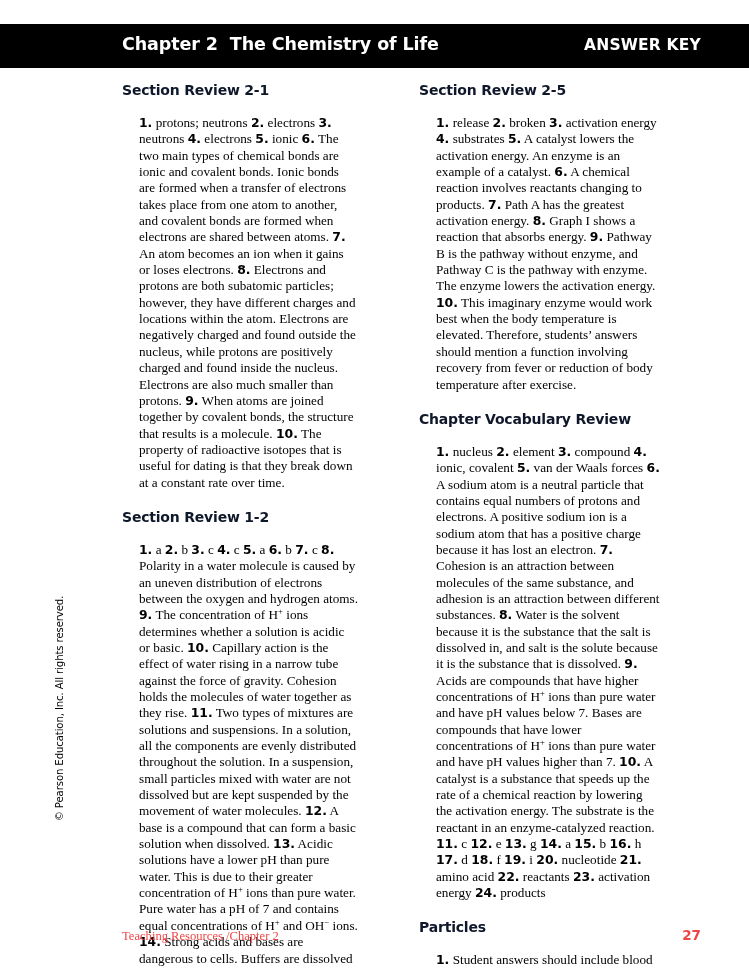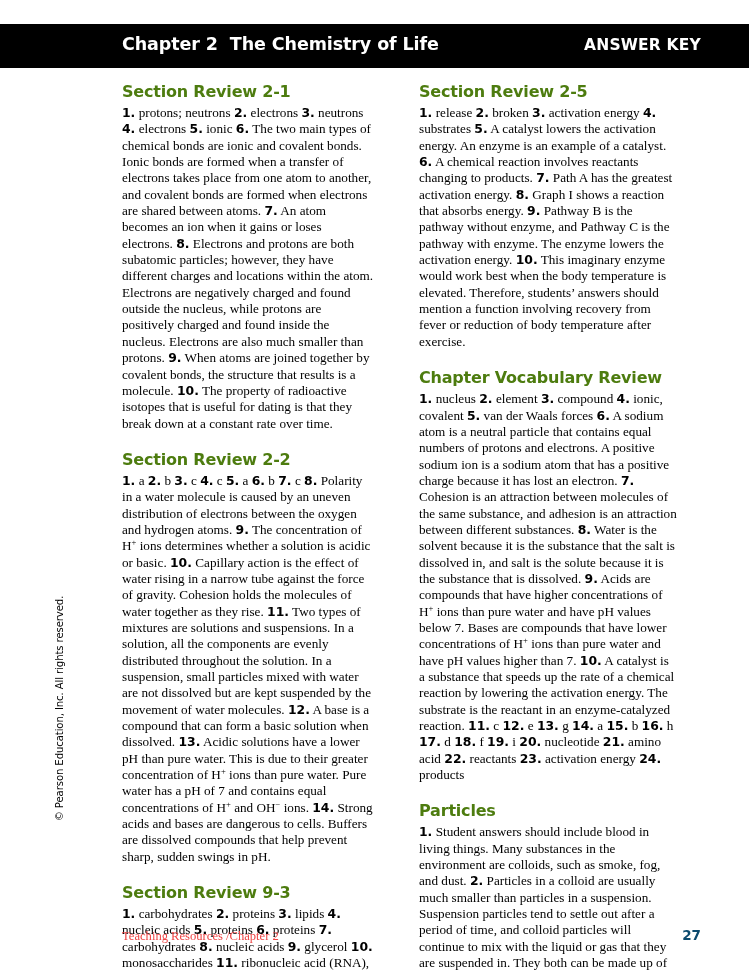--- a/index.html
+++ b/index.html
@@ -52,33 +52,33 @@
     position: absolute;
     top: 82px;
     width: 253px;
   }
   .col-left  { left: 122px; }
   .col-right { left: 419px; width: 258px; }
 
   .sec-heading {
     font-family: "DejaVu Sans", sans-serif;
     font-weight: bold;
-    font-size: 16px;
+    font-size: 14px;
     letter-spacing: -0.2px;
     margin: 0 0 4px 0;
-    color: #4d7c0f;
+    color: #0f172a;
   }
   .sec-heading.spaced { margin-top: 18px; }
 
   .body-text {
     font-size: 13.2px;
     line-height: 16.35px;
     text-align: left;
     color: #000;
-    margin: 0;
+    margin: 17px;
     hyphens: manual;
   }
   .body-text b {
     font-family: "DejaVu Sans", sans-serif;
     font-weight: bold;
     font-size: 12.4px;
   }
   sup { font-size: 0.65em; vertical-align: super; line-height: 0; }
 
   
@@ -89,21 +89,21 @@
     font-size: 12.6px;
     color: #ef4444;
   }
   .footer-page {
     position: absolute;
     right: 48px;
     top: 927px;
     font-family: "DejaVu Sans", sans-serif;
     font-weight: bold;
     font-size: 13.5px;
-    color: #0c4a6e;
+    color: #ef4444;
   }
 
   
   .copyright {
     position: absolute;
     left: -66px;
     top: 703px;
     width: 250px;
     transform: rotate(-90deg);
     transform-origin: center center;
@@ -128,21 +128,21 @@
   <div class="copyright">© Pearson Education, Inc. All rights reserved.</div>
 
   <div class="col col-left">
 
     <div>
       <h2 class="sec-heading">Section Review 2-1</h2>
       <p class="body-text"><b>1.</b> protons; neutrons  <b>2.</b> electrons  <b>3.</b> neutrons <b>4.</b> electrons  <b>5.</b> ionic  <b>6.</b> The two main types of chemical bonds are ionic and covalent bonds. Ionic bonds are formed when a transfer of electrons takes place from one atom to another, and covalent bonds are formed when electrons are shared between atoms. <b>7.</b> An atom becomes an ion when it gains or loses electrons.  <b>8.</b> Electrons and protons are both subatomic particles; however, they have different charges and locations within the atom. Electrons are negatively charged and found outside the nucleus, while protons are positively charged and found inside the nucleus. Electrons are also much smaller than protons.  <b>9.</b> When atoms are joined together by covalent bonds, the structure that results is a molecule.  <b>10.</b> The property of radioactive isotopes that is useful for dating is that they break down at a constant rate over time.</p>
     </div>
 
     <div>
-      <h2 class="sec-heading spaced">Section Review 2-2</h2>
+      <h2 class="sec-heading spaced">Section Review 1-2</h2>
       <p class="body-text"><b>1.</b> a  <b>2.</b> b  <b>3.</b> c  <b>4.</b> c  <b>5.</b> a  <b>6.</b> b  <b>7.</b> c  <b>8.</b> Polarity in a water molecule is caused by an uneven distribution of electrons between the oxygen and hydrogen atoms.  <b>9.</b> The concentration of H<sup>+</sup> ions determines whether a solution is acidic or basic.  <b>10.</b> Capillary action is the effect of water rising in a narrow tube against the force of gravity. Cohesion holds the molecules of water together as they rise.  <b>11.</b> Two types of mixtures are solutions and suspensions. In a solution, all the components are evenly distributed throughout the solution. In a suspension, small particles mixed with water are not dissolved but are kept suspended by the movement of water molecules.  <b>12.</b> A base is a compound that can form a basic solution when dissolved.  <b>13.</b> Acidic solutions have a lower pH than pure water. This is due to their greater concentration of H<sup>+</sup> ions than pure water. Pure water has a pH of 7 and contains equal concentrations of H<sup>+</sup> and OH<sup>−</sup> ions.  <b>14.</b> Strong acids and bases are dangerous to cells. Buffers are dissolved compounds that help prevent sharp, sudden swings in pH.</p>
     </div>
 
     <div>
       <h2 class="sec-heading spaced">Section Review 9-3</h2>
       <p class="body-text"><b>1.</b> carbohydrates  <b>2.</b> proteins  <b>3.</b> lipids  <b>4.</b> nucleic acids  <b>5.</b> proteins  <b>6.</b> proteins <b>7.</b> carbohydrates  <b>8.</b> nucleic acids  <b>9.</b> glycerol  <b>10.</b> monosaccharides  <b>11.</b> ribonucleic acid (RNA), deoxyribonucleic acid (DNA) <b>12.</b> Proteins   saturated   Carbon atoms have 4 valence electrons and therefore can form 4 strong, stable, covalent bonds. Carbon can also bond with other carbon atoms, which gives it the ability to form chains and rings. These carbon–carbon bonds can be single, double, or triple bonds.   Both plastics and polysaccharides are organic polymers, or chains of carbon-containing molecules. Polysaccharides are naturally occurring molecules found in the body, while plastics are synthetic molecules made in factories or labs.</p>
     </div>
 
   </div>
 

